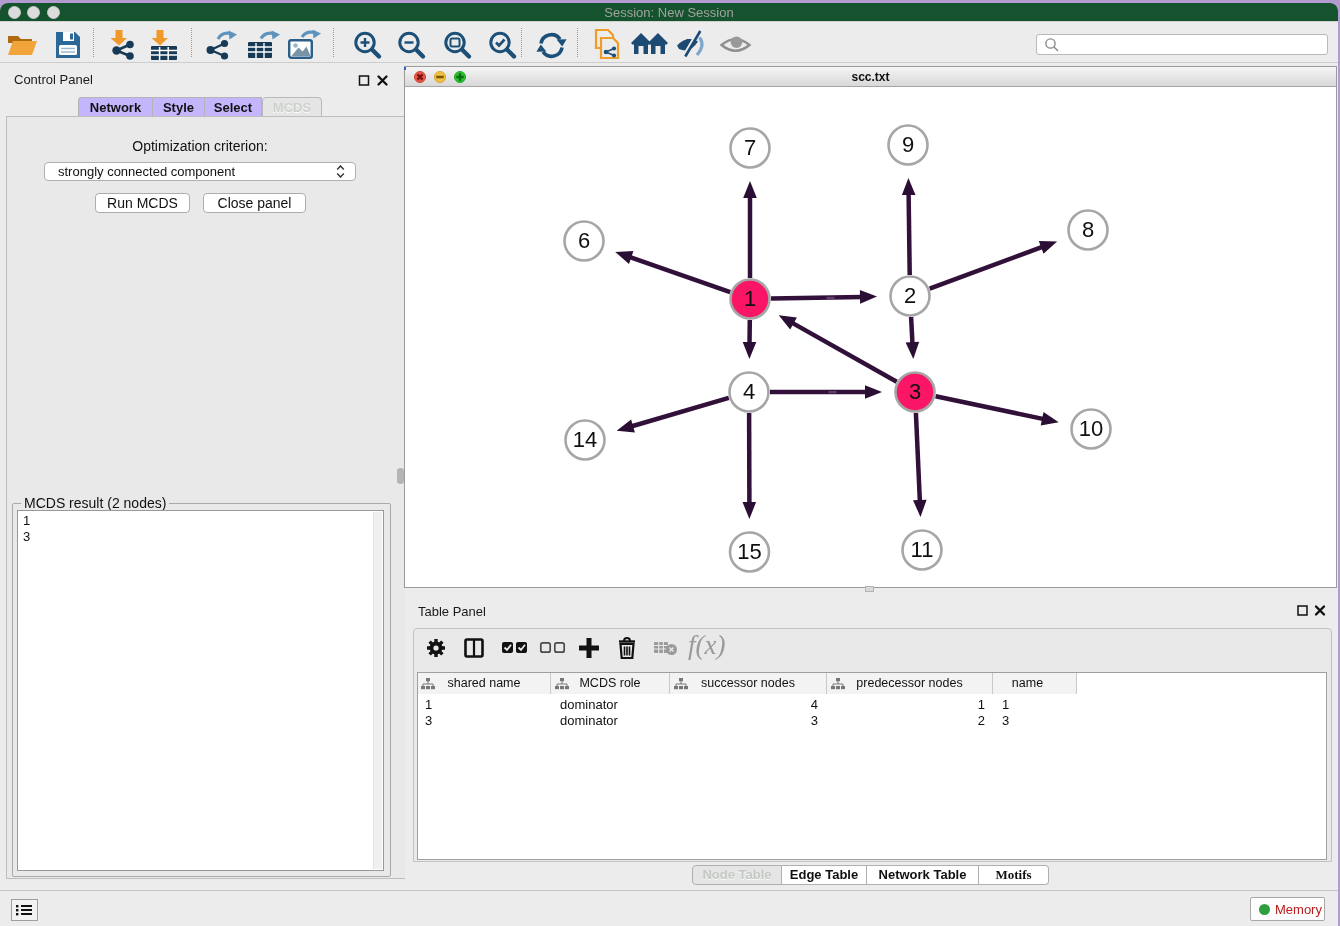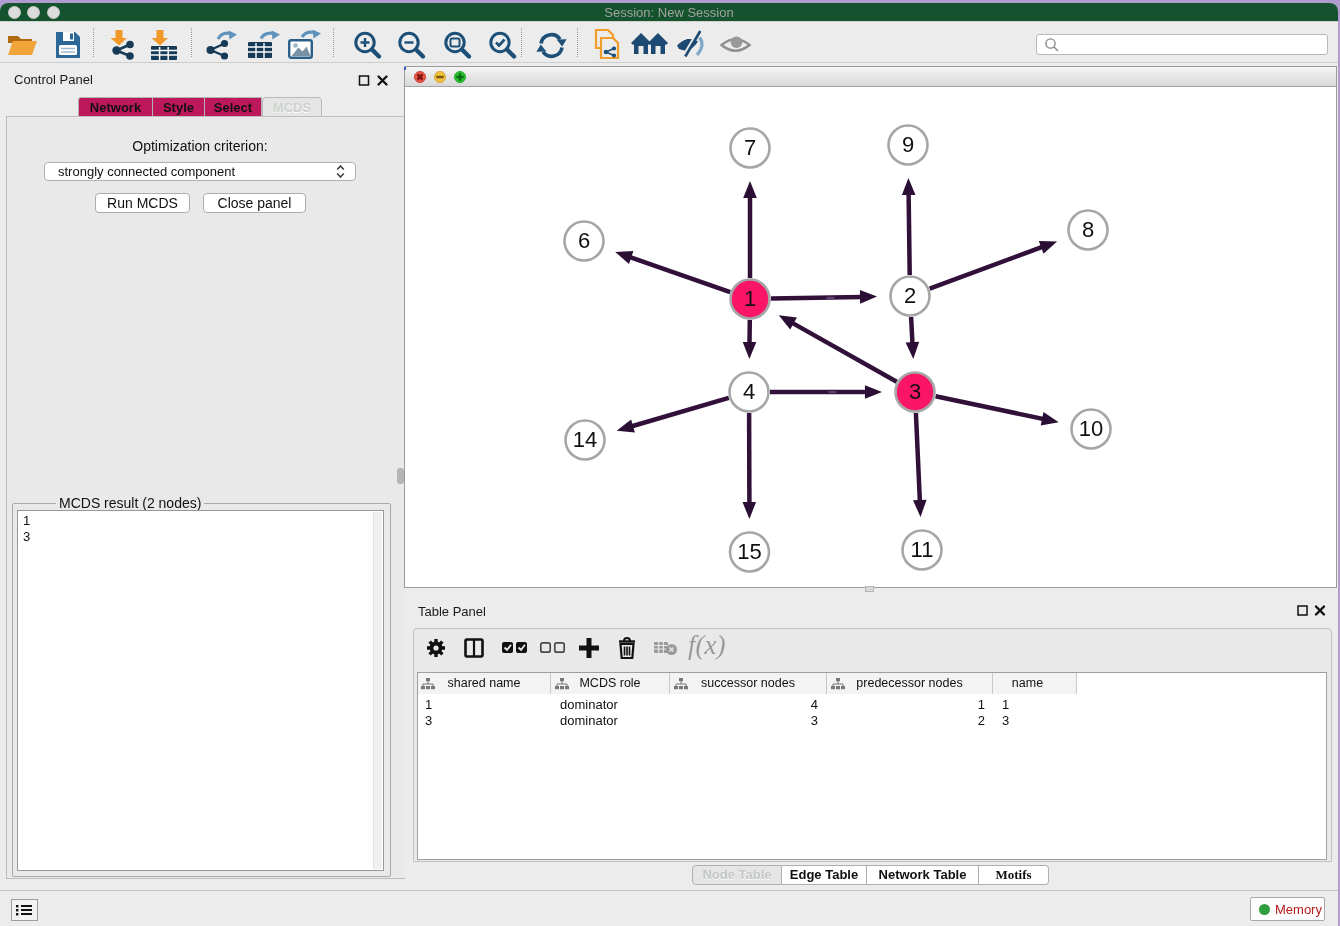--- a/index.html
+++ b/index.html
@@ -17,38 +17,38 @@
 #toolbar { position:absolute; left:0; top:20px; width:100%; height:40px;
   background:#ececec; border-bottom:1px solid #cdcdcd; }
 .sep { position:absolute; top:5px; height:29px; width:0;
   border-left:1px dotted #9a9a9a; }
 .ticon { position:absolute; top:7px; }
 #searchbox { position:absolute; left:1036px; top:11px; width:292px; height:21px;
   background:#fff; border:1px solid #b9b9b9; border-radius:3px; }
 
 #cp-title { position:absolute; left:14px; top:69px; font-size:13px; color:#1a1a1a; }
 .tabs { position:absolute; display:flex; font-size:13px; font-weight:bold; }
-.tab { border:1px solid #b4b4b4; background:#be185d; color:#111; text-align:center;
+.tab { border:1px solid #b4b4b4; background:#c4b5fd; color:#111; text-align:center;
   padding:2px 0 0 0; height:20px; border-left:none; }
 .tab.first { border-left:1px solid #b4b4b4; border-radius:3px 0 0 0; }
 .tab.sel { background:#e5e5e5; color:#ccd1cc; border:1px solid #b9b9b9; border-radius:4px 4px 0 0; text-shadow:0 1px 0 #fafafa; }
 #cp-body { position:absolute; left:6px; top:113px; width:399px; height:763px;
   background:#e9e9e9; border:1px solid #bdbdbd; border-right:none; }
 #opt-label { position:absolute; left:37px; top:21px; width:312px; text-align:center;
   font-size:14px; color:#111; }
 #dropdown { position:absolute; left:37px; top:45px; width:312px; height:19px;
   background:#fff; border:1px solid #b0b0b0; border-radius:4px;
   font-size:13px; color:#111; padding:1px 0 0 13px; }
 .btn { position:absolute; top:76px; height:20px; background:#fff;
   border:1px solid #adadad; border-radius:4px; font-size:14px; color:#111;
   text-align:center; padding-top:1px; }
 #fieldset { position:absolute; left:5px; top:386px; width:379px; height:374px;
   border:1px solid #a9a9a9; border-radius:2px; }
 #fs-legend { position:absolute; left:8px; top:-9px; background:#e9e9e9;
-  padding:0 3px; font-size:14px; color:#111;margin-left:35px; }
+  padding:0 3px; font-size:14px; color:#111; }
 #fs-inner { position:absolute; left:4px; top:6px; width:367px; height:361px;
   background:#fff; border:1px solid #989898; font-size:13px; color:#111;
   padding:2px 0 0 5px; line-height:16px; }
 #fs-track { position:absolute; right:1px; top:1px; width:9px; height:357px;
   background:#f0f0f0; border-left:1px solid #e2e2e2; }
 #cp-thumb { position:absolute; left:397px; top:465px; width:7px; height:16px;
   background:#b5b5b5; border-radius:3px; }
 
 #netwin { position:absolute; left:404px; top:63px; width:933px; height:522px;
   border:1px solid #9b9b9b; background:#fff; }
@@ -311,20 +311,21 @@
     </div>
     <div id="net-titlebar">
       <div class="tl2" style="left:8.5px; background:#e9564a; border:1px solid #cf4337;"></div>
       <div class="tl2" style="left:28.5px; background:#f2c240; border:1px solid #d9a32a;"></div>
       <div class="tl2" style="left:48.5px; background:#2bc131; border:1px solid #1ea825;"></div>
       <svg width="58" height="12" style="position:absolute;left:8.5px;top:4px" viewBox="0 0 58 12">
         <path d="M3.4 3.4 l5.2 5.2 m0 -5.2 l-5.2 5.2" stroke="#7c1510" stroke-width="2.4"></path>
         <path d="M22.3 6 h7.4" stroke="#7a5708" stroke-width="2.6"></path>
         <path d="M42.3 6 h7.4 m-3.7 -3.7 v7.4" stroke="#0a6d10" stroke-width="2.5"></path>
       </svg>
+      <div id="net-title">scc.txt</div>
     </div>
     <div id="grip"></div>
   </div>
 
   <div id="tp-title">Table Panel</div>
   <svg width="36" height="14" style="position:absolute;left:1295px;top:601px" viewBox="0 0 36 14">
     <rect x="3" y="2" width="9" height="9" fill="none" stroke="#111" stroke-width="1.5"></rect>
     <path d="M21 2.5 L29 10.5 M29 2.5 L21 10.5" stroke="#111" stroke-width="2.4" stroke-linecap="round"></path>
   </svg>
   <div id="tp-box">

